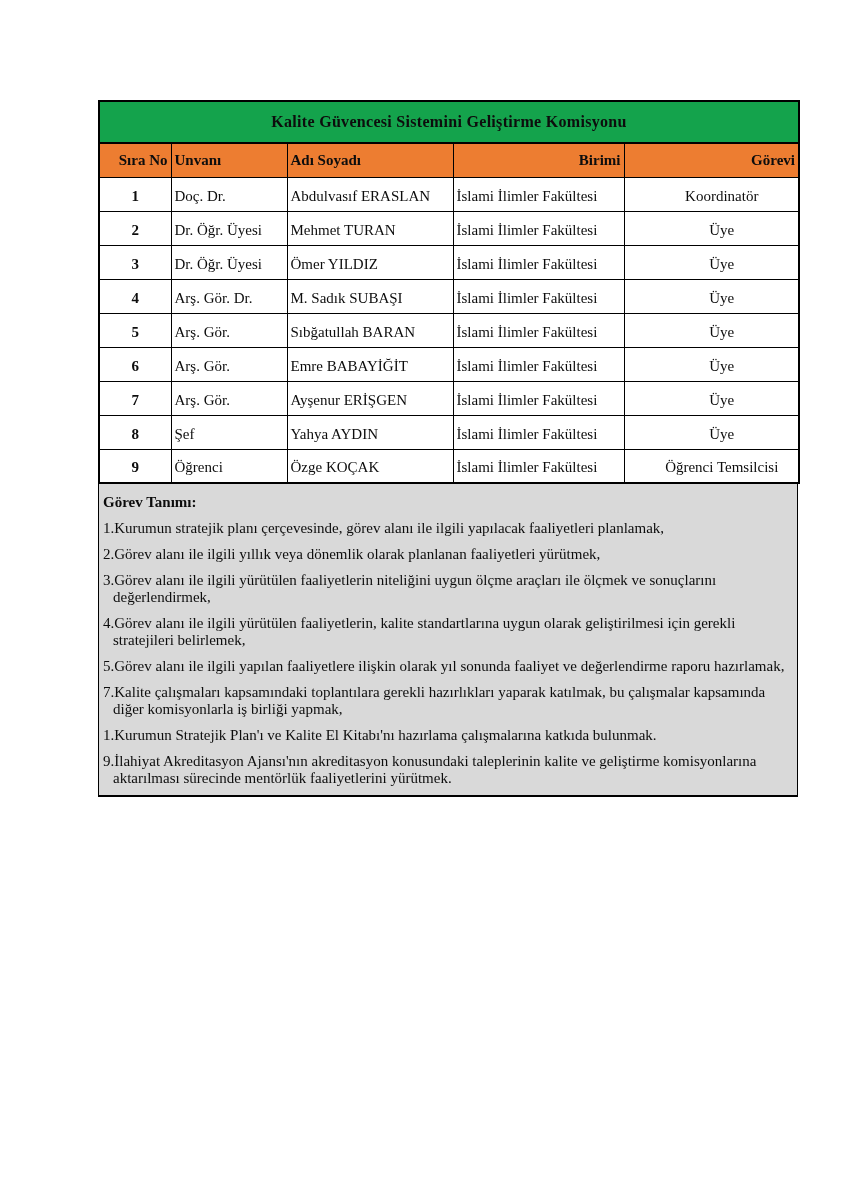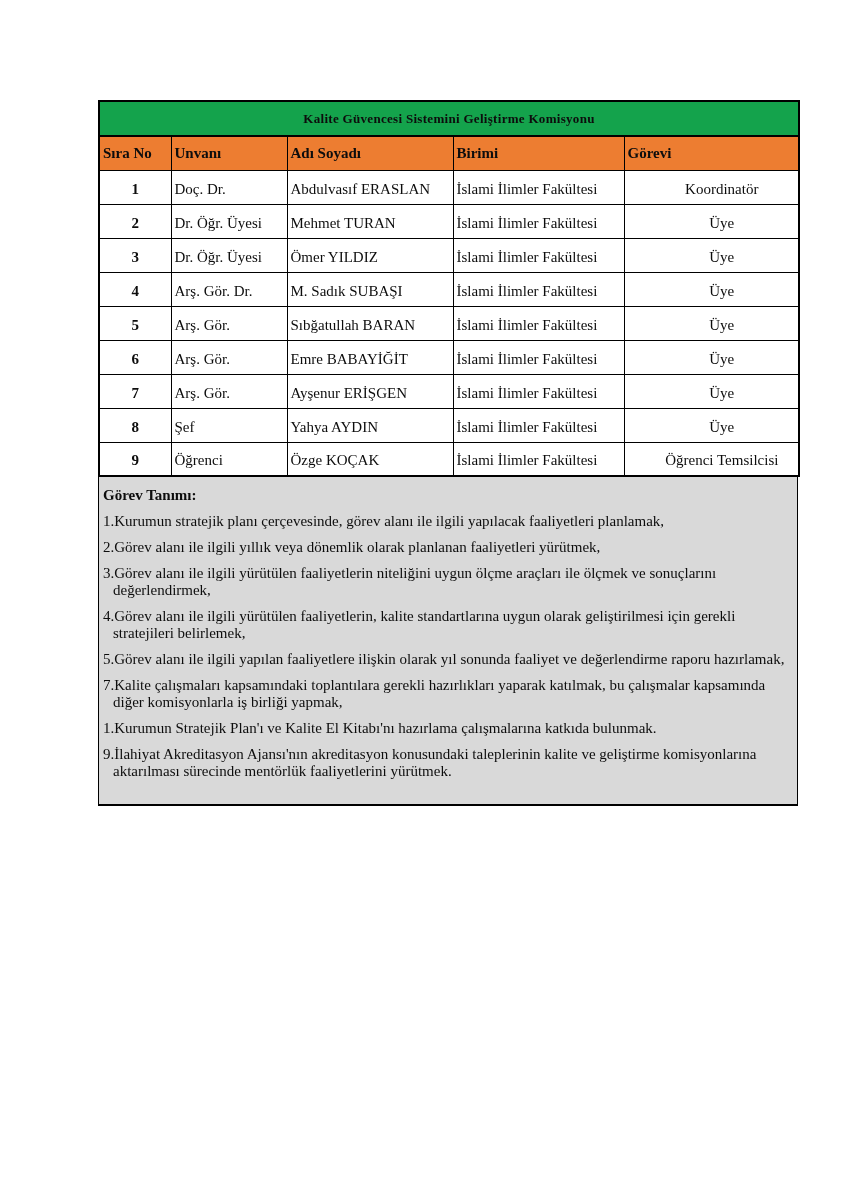--- a/index.html
+++ b/index.html
@@ -40,36 +40,36 @@
   table.committee col.c-gorev{width:175px;}
 
   table.committee th, table.committee td{
     border:1px solid var(--border);
     font-size:15px;
     overflow:hidden;
     white-space:nowrap;
   }
   tr.title-row th{
     background:var(--title_bg);
-    height:35px;
+    height:42px;
     text-align:center;
     vertical-align:middle;
     font-weight:bold;
-    font-size:13px;
+    font-size:16px;
     letter-spacing:.3px;
     border:2px solid var(--border);
   }
   tr.header-row th{
     background:var(--header_bg);
     height:34px;
     font-weight:bold;
     vertical-align:middle;
     padding:0 3px;
   }
-  tr.header-row th.h-center{text-align:left;}
+  tr.header-row th.h-center{text-align:right;}
   tr.header-row th.h-left{text-align:left;margin-left:16px;}
 
   tbody tr{height:34px;}
   tbody td{
     vertical-align:bottom;
     padding:0 3px 6px 3px;
     background:#ffffff;
   }
   tbody td.cell-sira{text-align:center;font-weight:bold;}
   tbody td.cell-unvan,
@@ -78,21 +78,21 @@
   tbody td.cell-gorev{text-align:center;padding-left:24px;}
 
   table.committee{border:2px solid var(--border);}
 
   .duties{
     width:700px;
     background:var(--duties_bg);
     border:1px solid var(--border);
     border-top:none;
     border-bottom:2px solid var(--border);
-    padding:8px 6px 24px 4px;
+    padding:8px 6px 8px 4px;
   }
   .duties-heading{
     font-weight:bold;
     font-size:15px;
     margin:2px 0 2px 0;
   }
   ul.duties-list{
     list-style:none;
     font-family:Liberation Serif, serif;
   }

